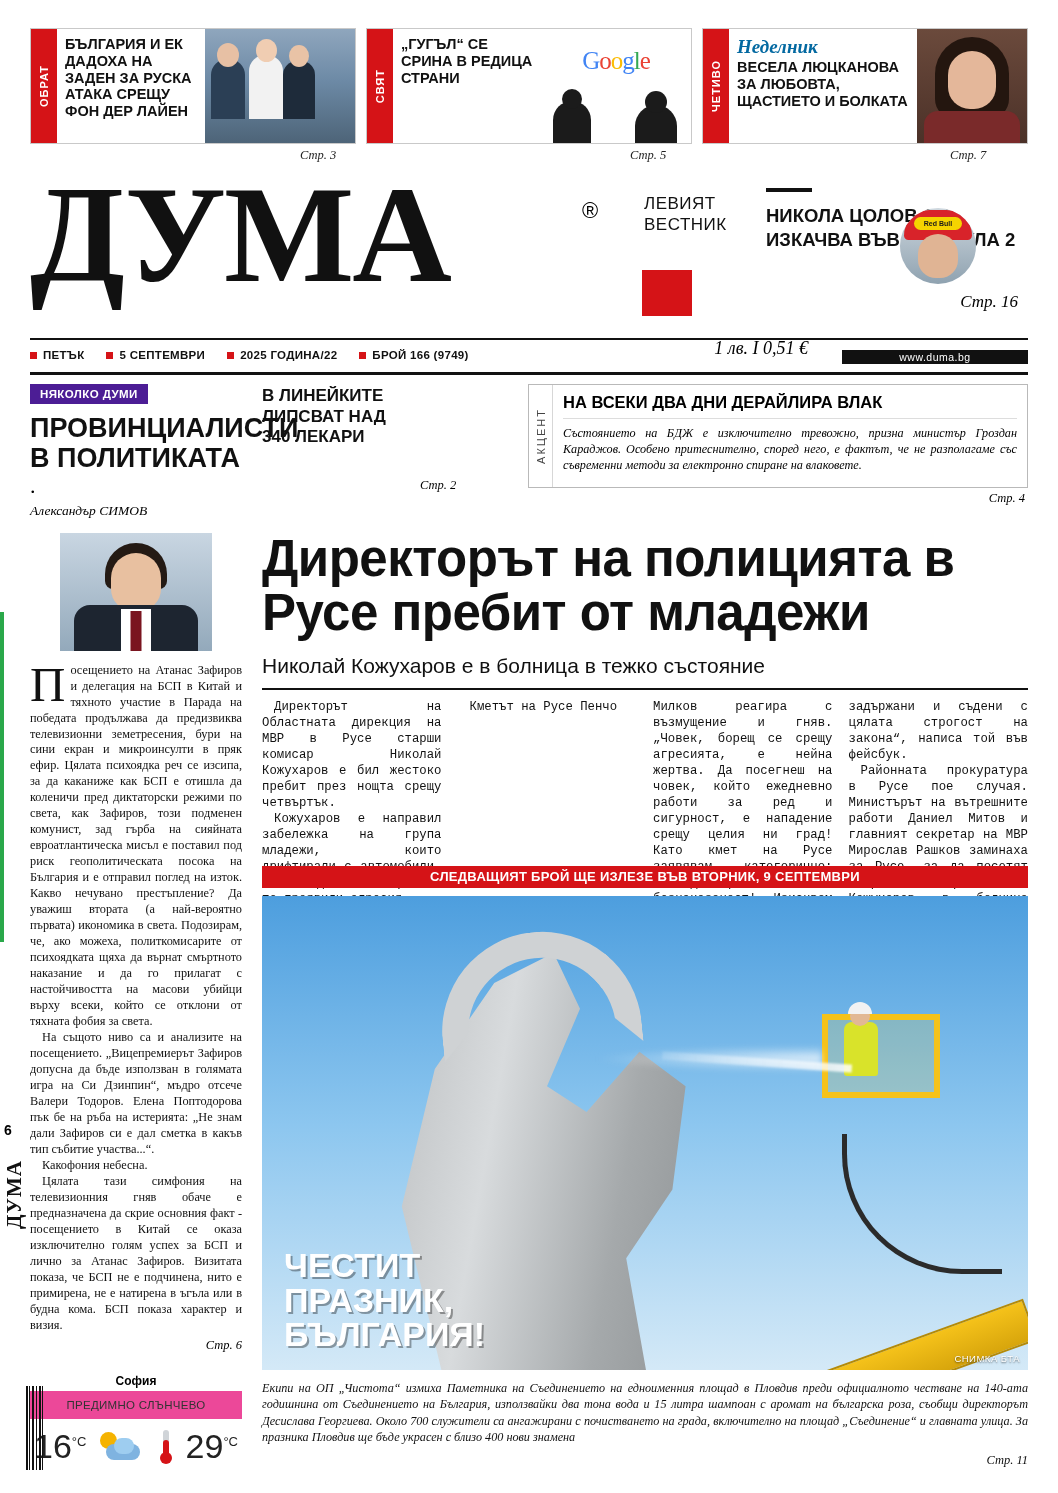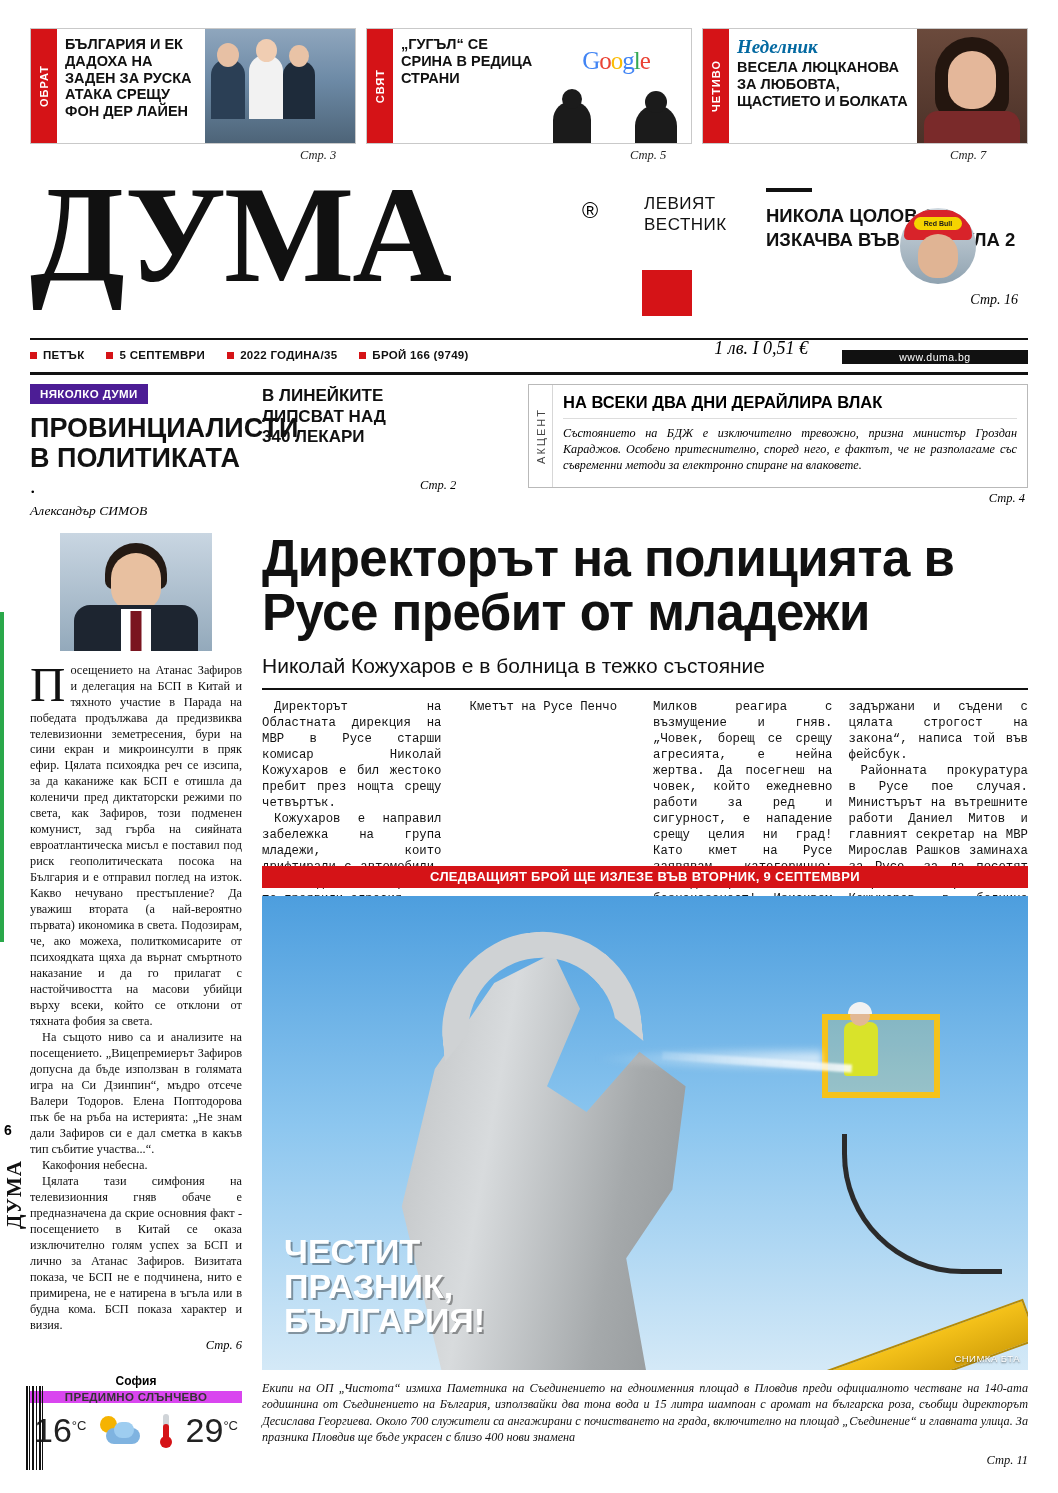--- a/index.html
+++ b/index.html
@@ -89,21 +89,21 @@
     font-family:"Liberation Sans",sans-serif; font-weight:bold; font-size:18.5px;
     line-height:1.3; color:#111;
   }
   .mast-avatar {
     position:absolute; right:52px; top:36px; width:76px; height:76px; border-radius:50%;
     background:linear-gradient(180deg,#cfd8df,#8fa2b0); overflow:hidden;
   }
   .mast-avatar .cap{position:absolute;left:4px;top:2px;width:68px;height:30px;background:#d8232a;border-radius:34px 34px 6px 6px;}
   .mast-avatar .capw{position:absolute;left:14px;top:9px;width:48px;height:13px;background:#f5d400;border-radius:7px;font-size:7px;text-align:center;color:#1a1a1a;font-family:"Liberation Sans",sans-serif;font-weight:bold;line-height:13px;}
   .mast-avatar .fc{position:absolute;left:18px;top:26px;width:40px;height:44px;background:#e0b494;border-radius:20px 20px 18px 18px;}
-  .mast-page16 { position:absolute; right:10px; top:120px; font-style:italic; font-size:14px; }
+  .mast-page16 { position:absolute; right:10px; top:120px; font-style:italic; font-size:17px; }
   .red-square { position:absolute; left:612px; top:98px; width:50px; height:46px; background:#d51317; }
 
   .mast-line { position:absolute; left:30px; top:338px; width:998px; height:2px; background:#111; }
   .mast-meta {
     position:absolute; left:30px; top:344px; width:998px; height:22px;
     font-family:"Liberation Sans",sans-serif; font-size:11.5px; font-weight:bold;
     color:#111; display:flex; align-items:center; gap:22px; letter-spacing:.3px;
   }
   .bullet { display:inline-block; width:7px; height:7px; background:#d51317; margin-right:6px; }
   .mast-price {
@@ -156,22 +156,22 @@
   .col-page { text-align:right; font-style:italic; font-size:12.5px; margin-top:4px; }
   .green-bar { position:absolute; left:0px; top:612px; width:4px; height:330px; background:#2aa84a; }
 
   
   .weather { position:absolute; left:30px; top:1370px; width:212px; }
   .weather-city {
     font-family:"Liberation Sans",sans-serif; font-weight:bold; font-size:12px;
     text-align:center; padding:4px 0 3px;
   }
   .weather-cond {
-    background:#d946ef; font-family:"Liberation Sans",sans-serif; font-size:11.5px;
-    text-align:center; padding:0 0; color:#333; letter-spacing:.3px;font-weight:bold;
+    background:#ec4899; font-family:"Liberation Sans",sans-serif; font-size:11.5px;
+    text-align:center; padding:8px 0; color:#333; letter-spacing:.3px;
   }
   .weather-row { display:flex; align-items:center; justify-content:space-between; padding:8px 4px 0; }
   .temp { font-family:"Liberation Sans",sans-serif; font-size:34px; font-weight:300; color:#222; }
   .temp sup { font-size:13px; vertical-align:super; }
   .wicon { position:relative; width:48px; height:34px; }
   .wicon .sun{position:absolute;left:2px;top:2px;width:17px;height:17px;border-radius:50%;background:#f5b301;}
   .wicon .cl1{position:absolute;left:8px;top:14px;width:34px;height:16px;border-radius:9px;background:#7fb3e0;}
   .wicon .cl2{position:absolute;left:16px;top:8px;width:20px;height:16px;border-radius:10px;background:#9ecdf0;}
   .thermo { position:relative; width:16px; height:34px; }
   .thermo .tube{position:absolute;left:5px;top:0;width:6px;height:24px;background:#d0d4d8;border-radius:3px;}
@@ -317,21 +317,21 @@
     position:absolute; right:26px; bottom:96px; width:160px; height:140px;
     border-left:5px solid #2b2b2b; border-bottom:5px solid #2b2b2b;
     border-radius:0 0 0 120px;
   }
   .photo-credit {
     position:absolute; right:8px; bottom:6px; color:#fff; font-size:9.5px;
     font-family:"Liberation Sans",sans-serif; letter-spacing:.5px;
     text-shadow:0 1px 2px rgba(0,0,0,.6);
   }
   .photo-overlay {
-    position:absolute; left:22px; bottom:32px;
+    position:absolute; left:22px; bottom:18px;
     font-family:"Liberation Sans",sans-serif; font-weight:bold; font-size:34px;
     line-height:1.02; color:#fff; text-shadow: 2px 2px 0 rgba(0,0,0,.35); margin-top: 28px;
   }
 
   .caption {
     position:absolute; left:262px; top:1380px; width:766px;
     font-family:"Liberation Serif",serif; font-style:italic; font-size:12.2px;
     line-height:1.34; text-align:justify; color:#111;
   }
   .caption-page { position:absolute; right:0; top:72px; font-style:italic; font-size:12.5px; }
@@ -407,21 +407,21 @@
       <div class="capw">Red Bull</div>
       <div class="fc"></div>
     </div>
     <div class="mast-page16">Стр. 16</div>
   </div>
 
   <div class="mast-line"></div>
   <div class="mast-meta">
     <span><i class="bullet"></i><span>ПЕТЪК</span></span>
     <span><i class="bullet"></i><span>5 СЕПТЕМВРИ</span></span>
-    <span><i class="bullet"></i><span>2022 ГОДИНА/35</span></span>
+    <span><i class="bullet"></i><span>2025 ГОДИНА/22</span></span>
     <span><i class="bullet"></i><span>БРОЙ 166 (9749)</span></span>
   </div>
   <div class="mast-price">1 лв. I 0,51 €</div>
   <div class="mast-url">www.duma.bg</div>
   <div class="mast-line2"></div>
 
   <div class="green-bar"></div>
   <div class="leftcol">
     <div class="kicker">НЯКОЛКО ДУМИ</div>
     <div class="col-title">ПРОВИНЦИАЛИСТИ В ПОЛИТИКАТА</div>

